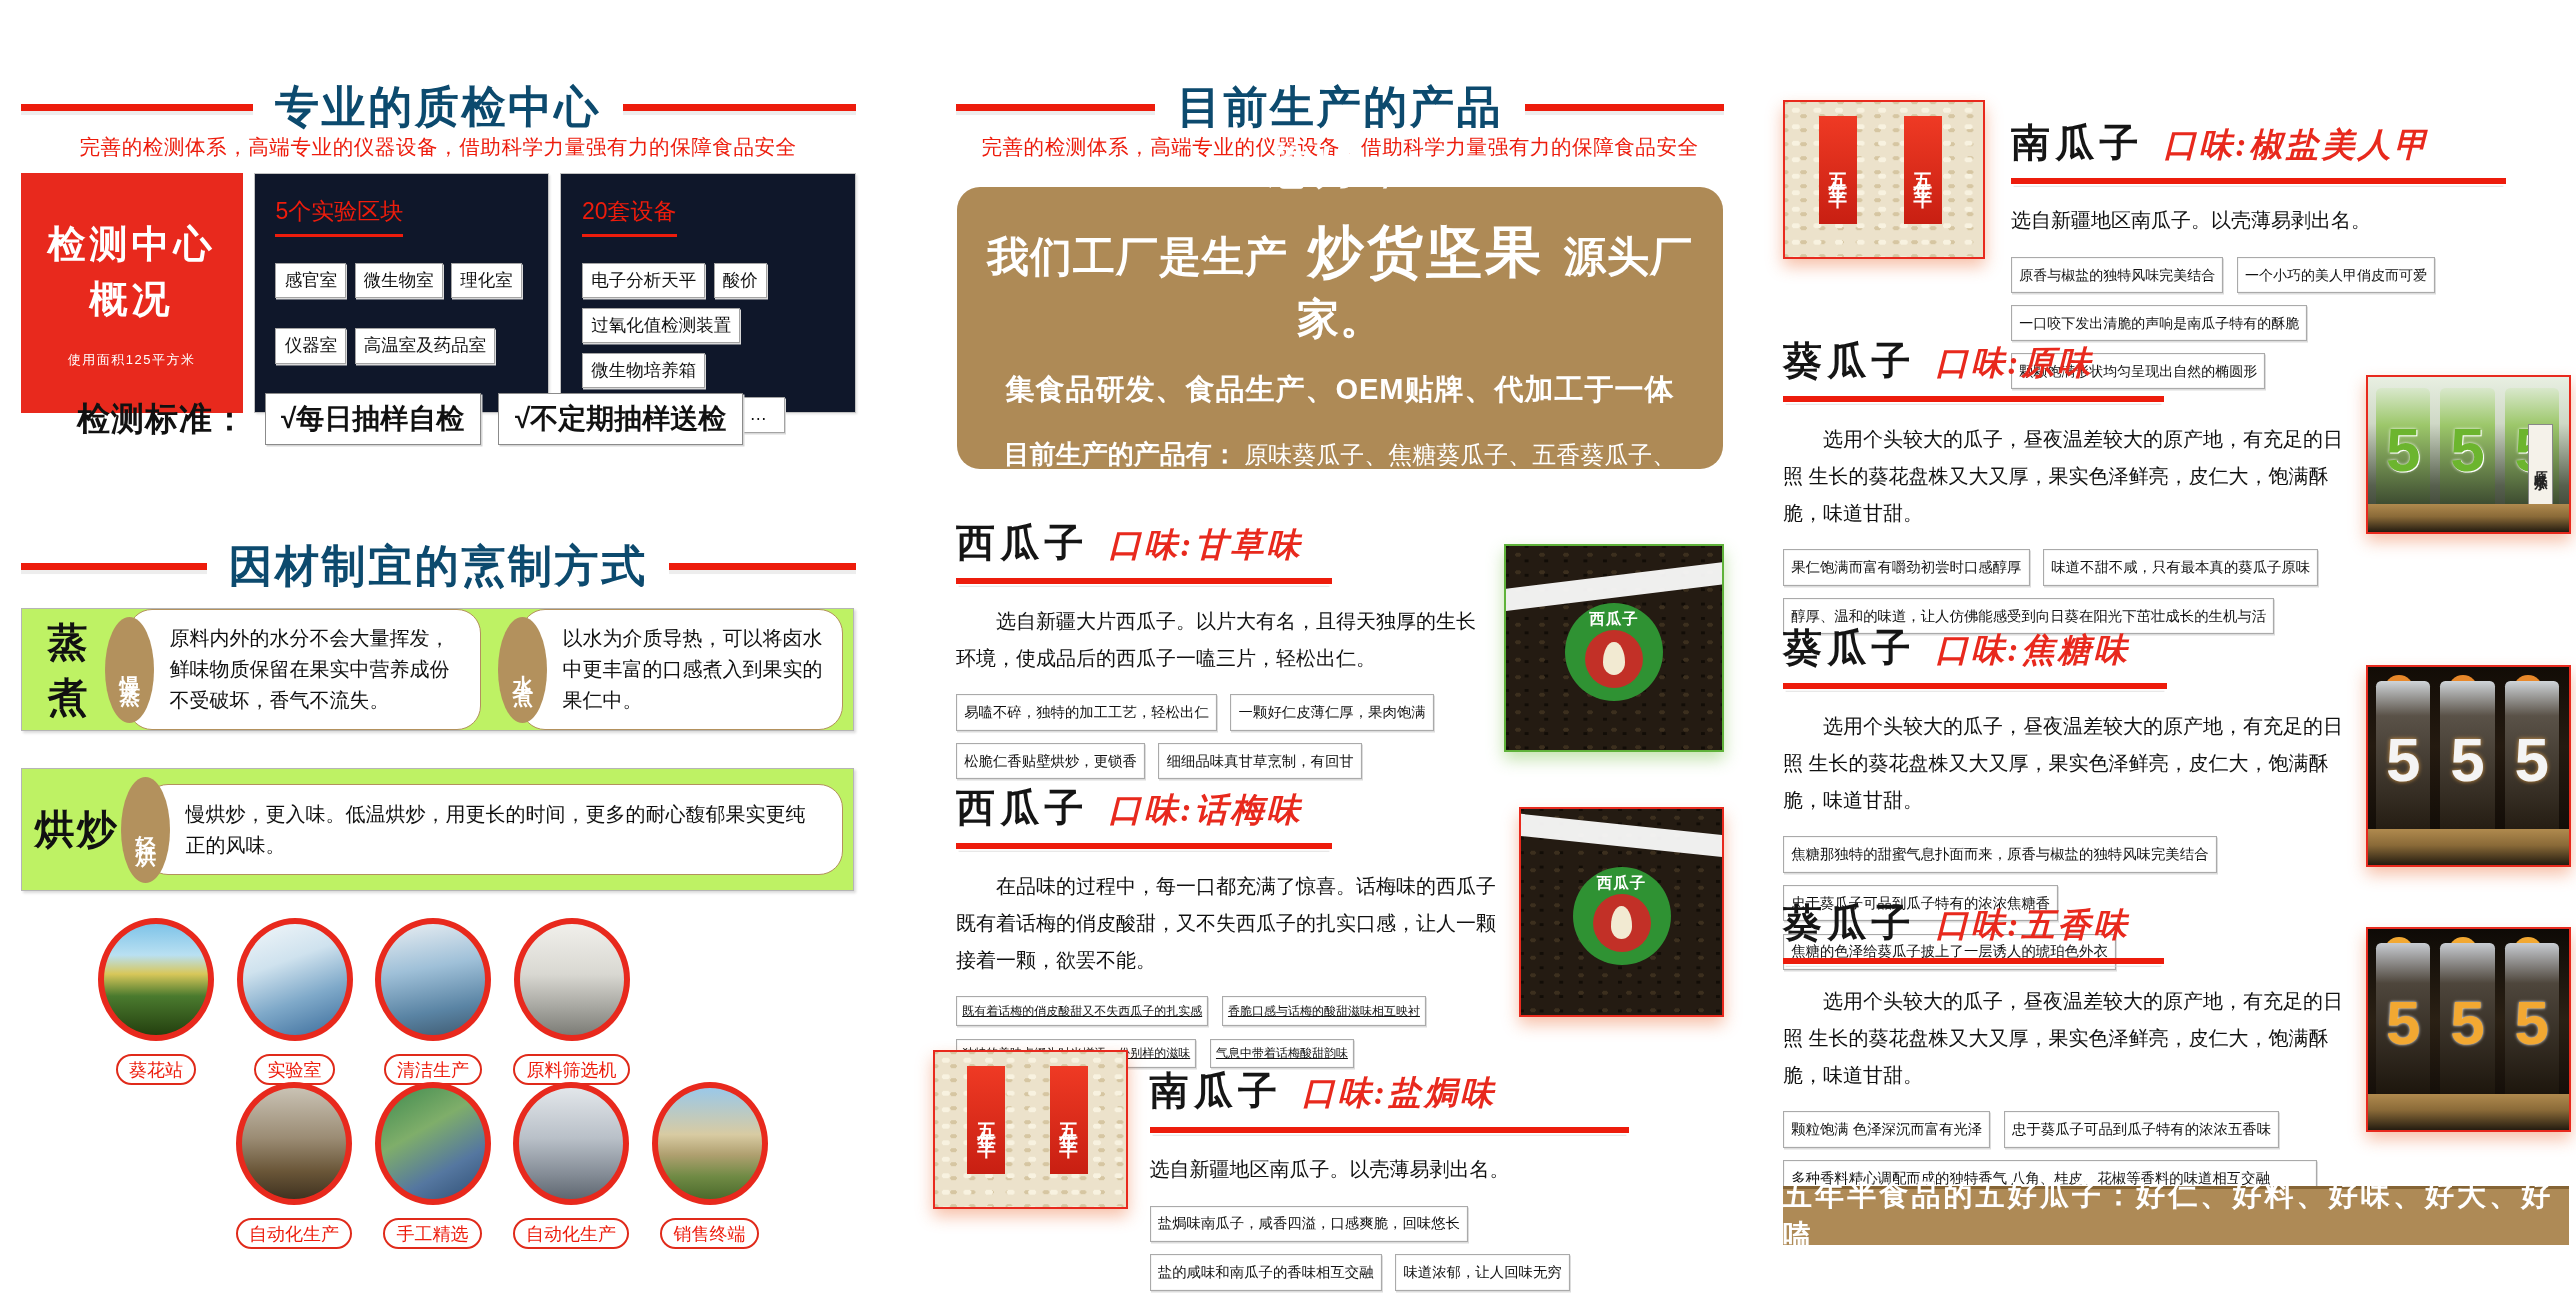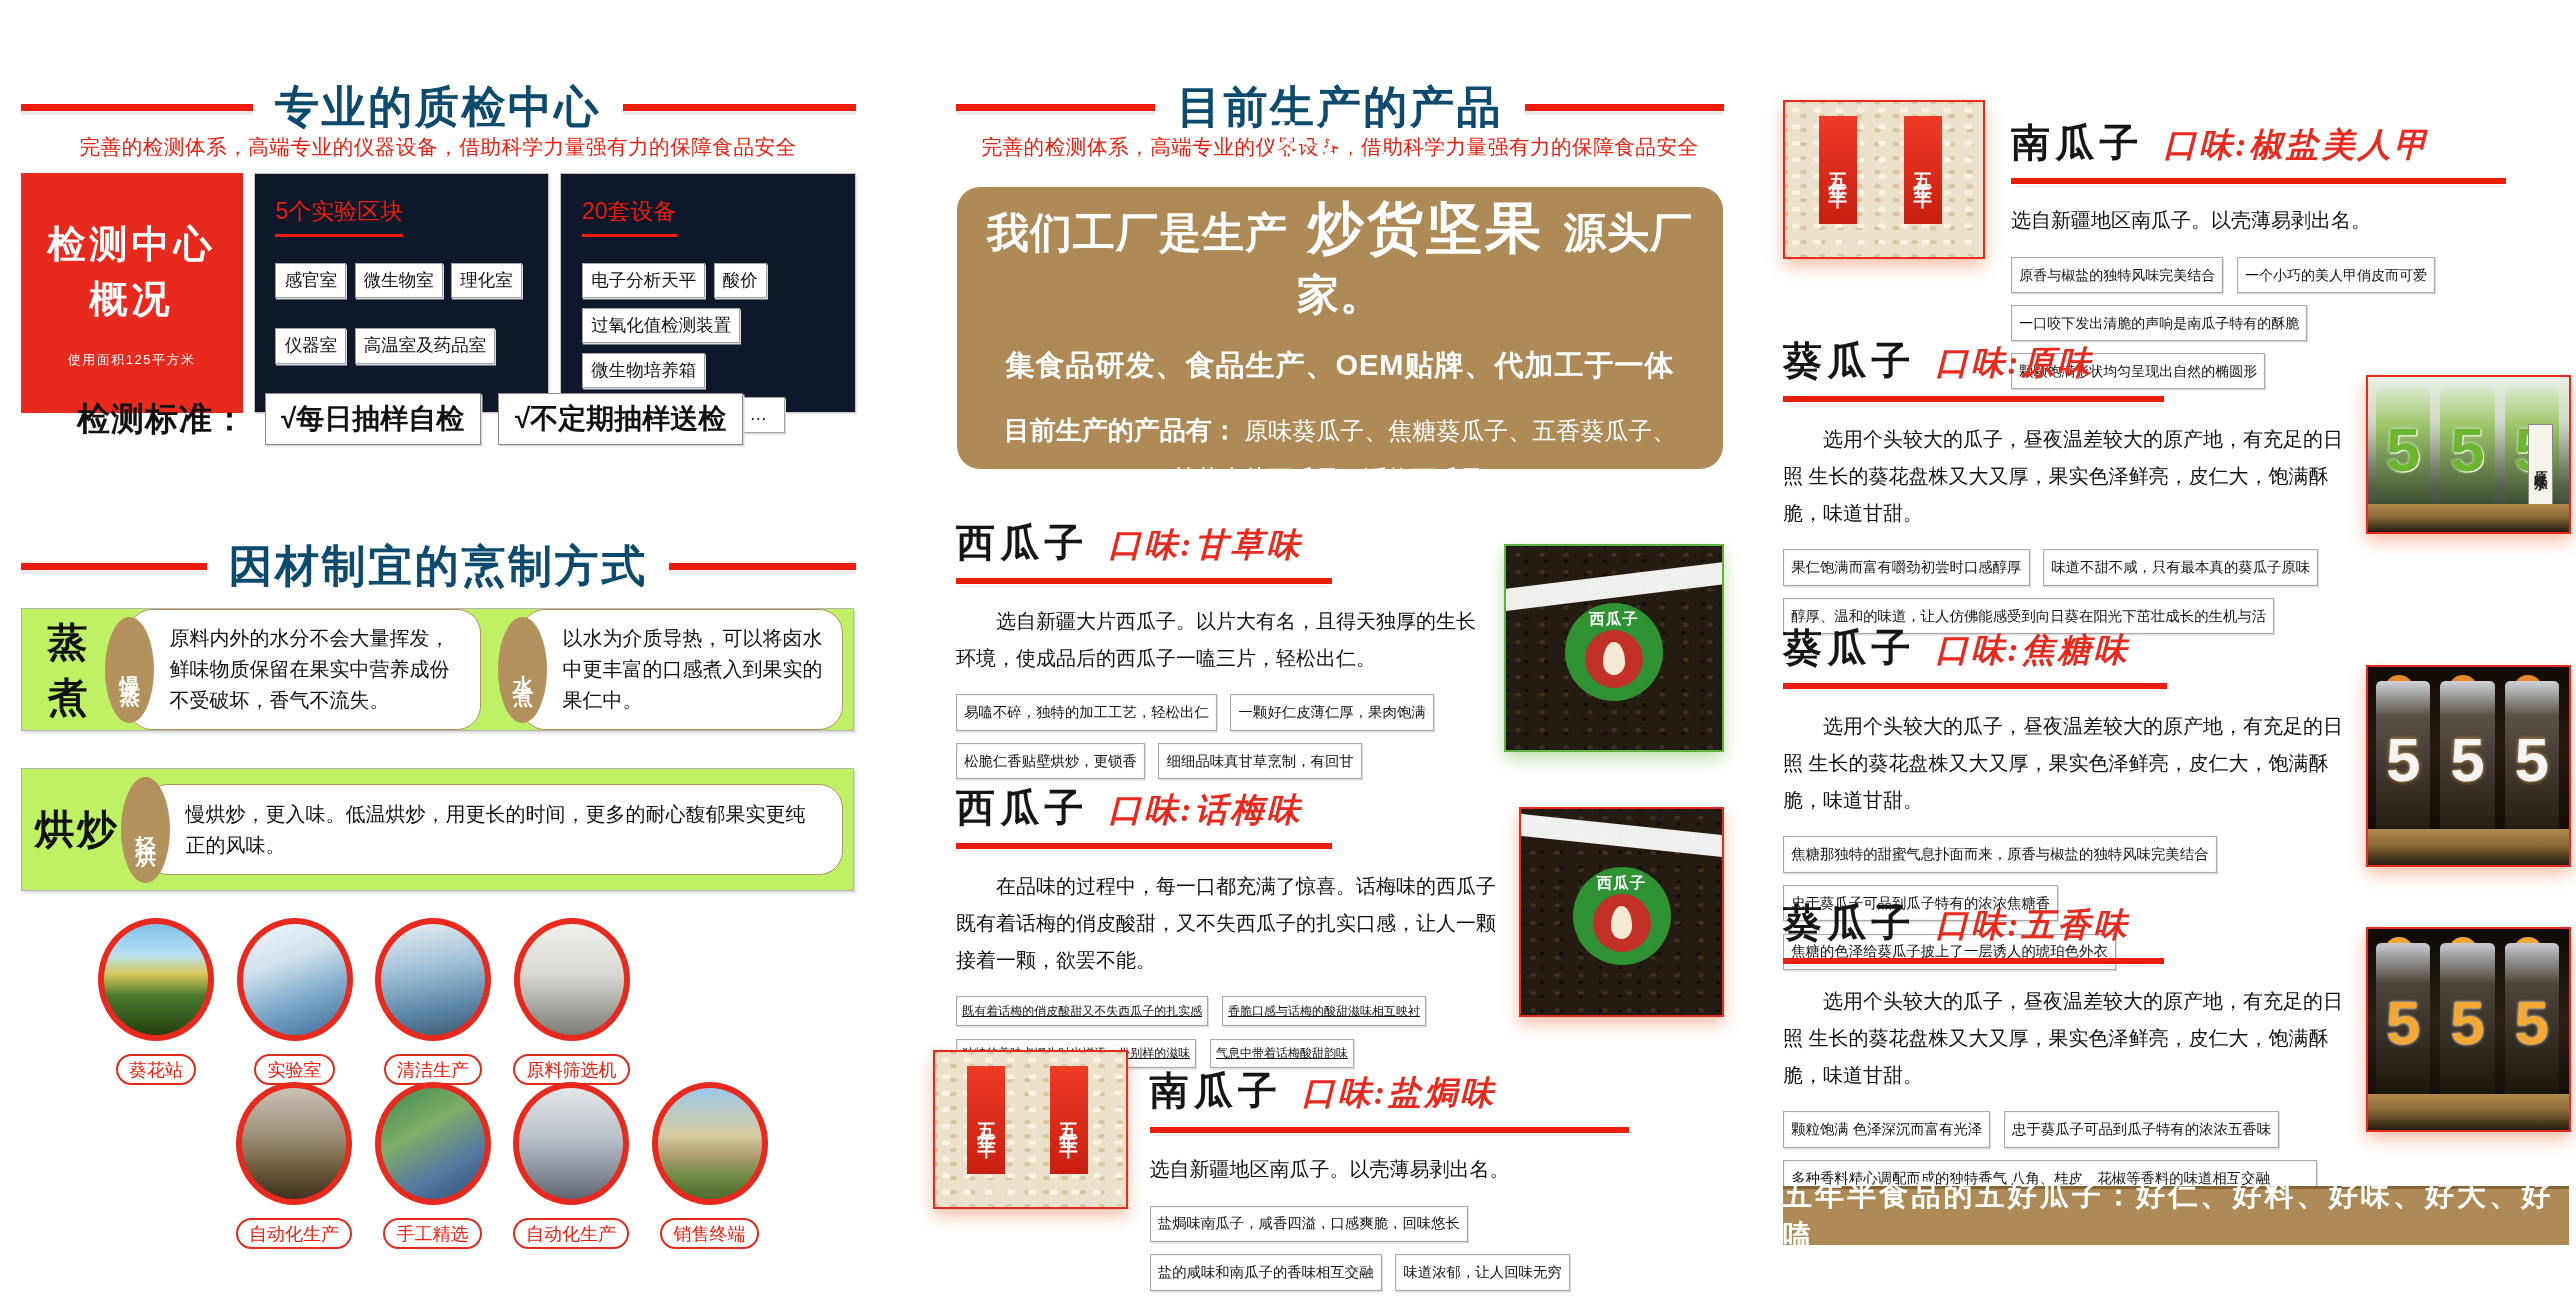--- a/index.html
+++ b/index.html
@@ -237,21 +237,20 @@
     <div class="intro-l2">
       <span>我们工厂是生产</span>
       <span class="em">炒货坚果</span>
       <span>源头厂家。</span>
     </div>
     <div class="intro-l3">集食品研发、食品生产、OEM贴牌、代加工于一体</div>
     <div class="intro-l4">
       <span class="lbl">目前生产的产品有：</span>
       <span>原味葵瓜子、焦糖葵瓜子、五香葵瓜子、</span>
     </div>
-    <div class="intro-l5">甘草大片西瓜子、话梅西瓜子、</div>
     <div class="intro-l5">椒盐美人甲、盐焗南瓜子等。</div>
   </div>
 
   <div class="abs prod" style="left:956px;top:516px;width:768px;">
     <div class="p-text">
       <div class="p-titleRow">
         <span class="p-name">西瓜子</span>
         <span class="p-flavor">口味:甘草味</span>
       </div>
       <div class="p-underline" style="width:376px;"></div>

